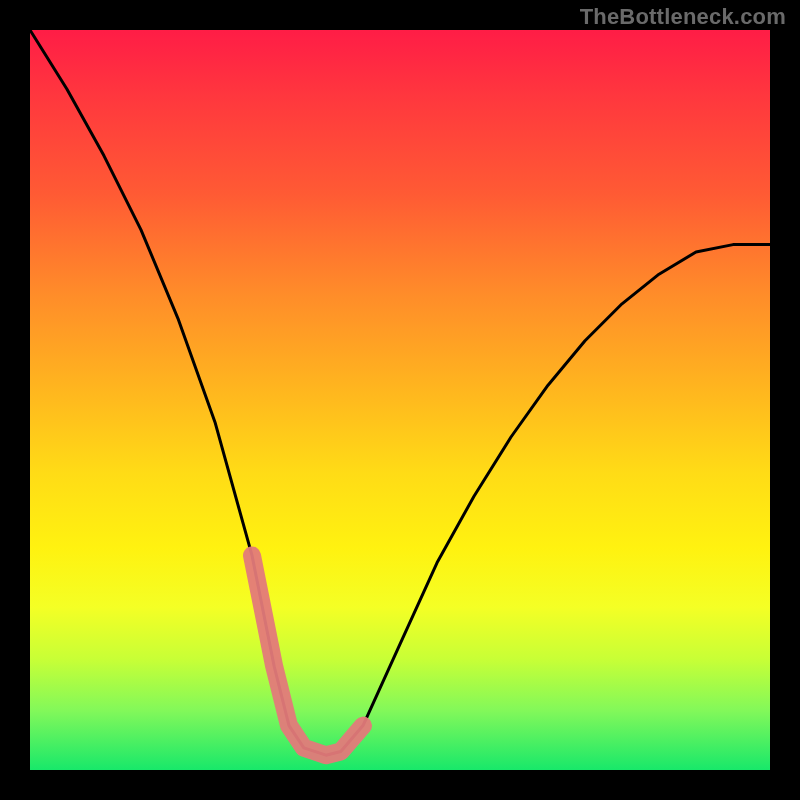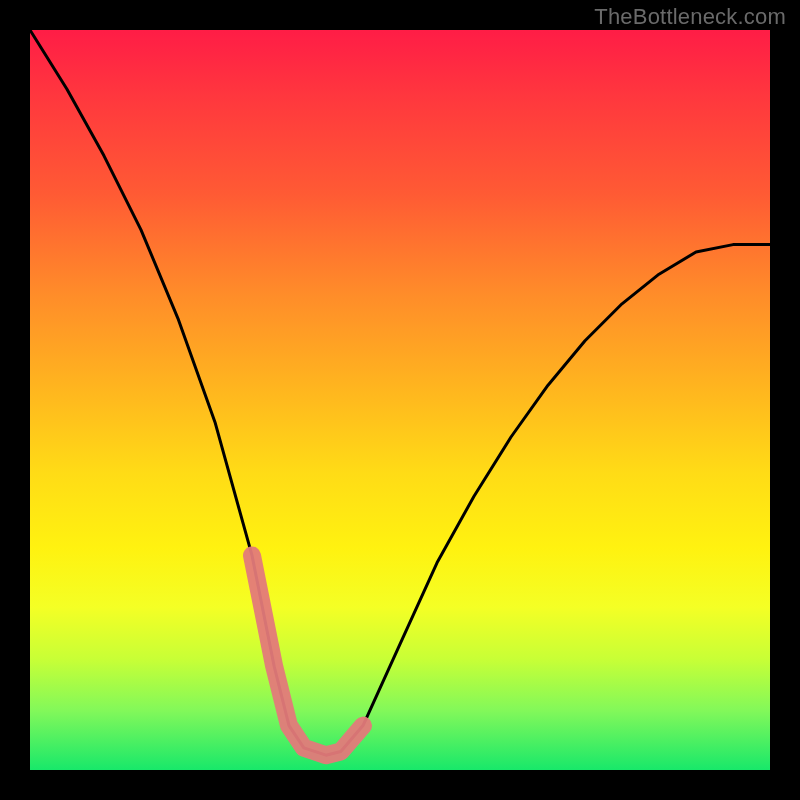--- a/index.html
+++ b/index.html
@@ -9,21 +9,21 @@
     width: 800px;
     height: 800px;
     background: #000;
   }
   .watermark {
     position: absolute;
     top: 4px;
     right: 14px;
     font-family: Arial, Helvetica, sans-serif;
     font-size: 22px;
-    font-weight: 400;
+    font-weight: 700;
     color: #6a6a6a;
     letter-spacing: 0.2px;
     z-index: 5;
   }
   .plot {
     position: absolute;
     left: 30px;
     top: 30px;
     width: 740px;
     height: 740px;

